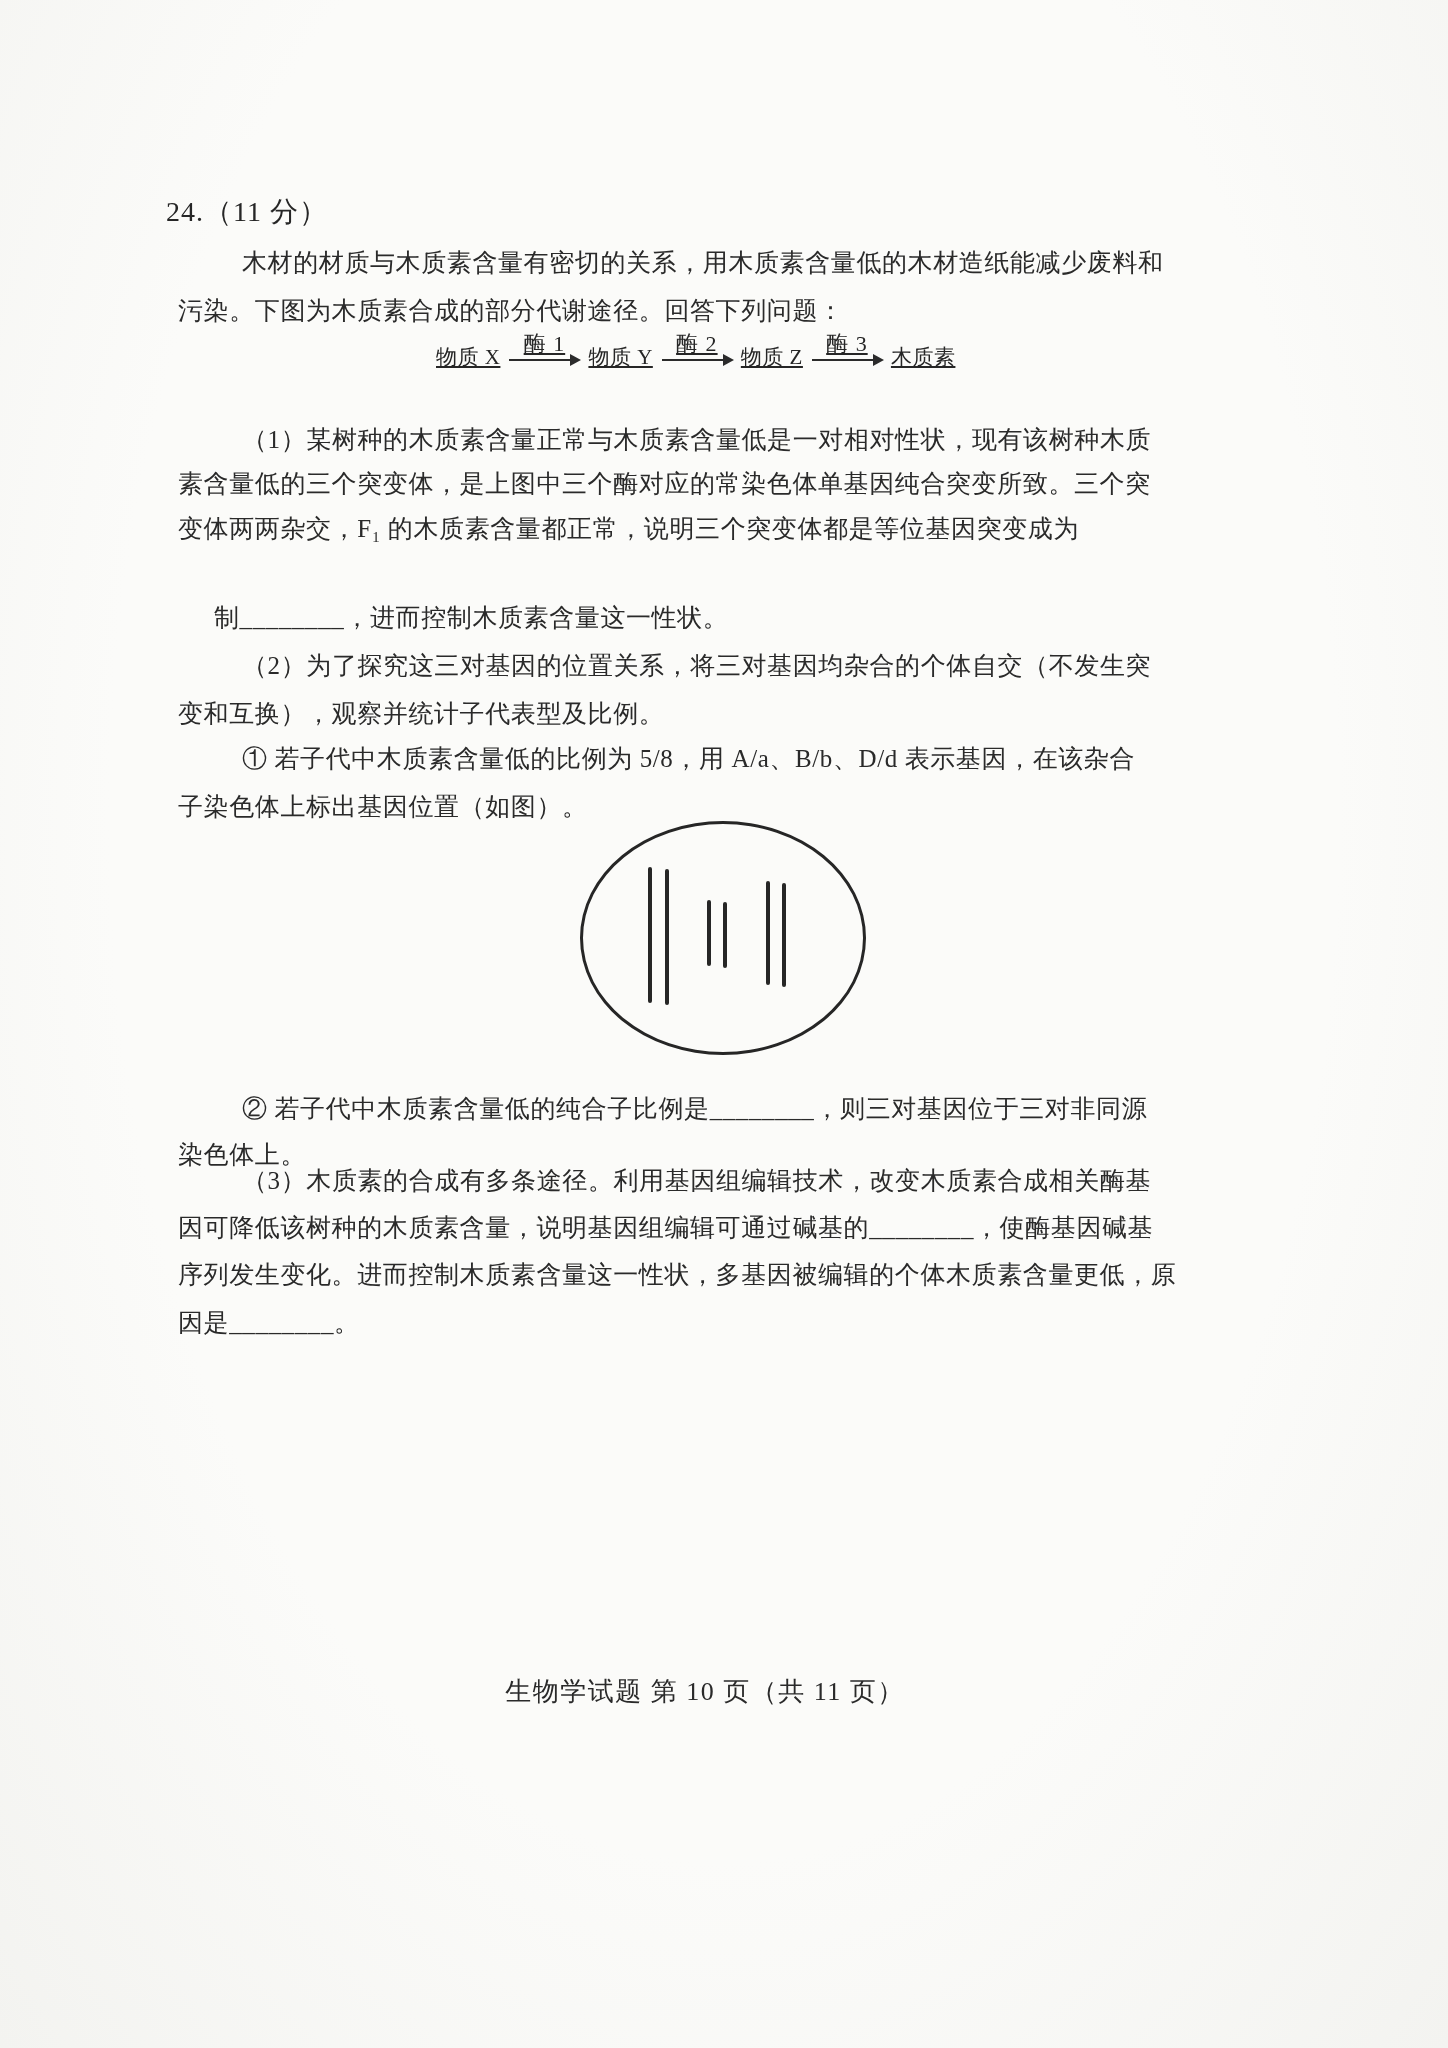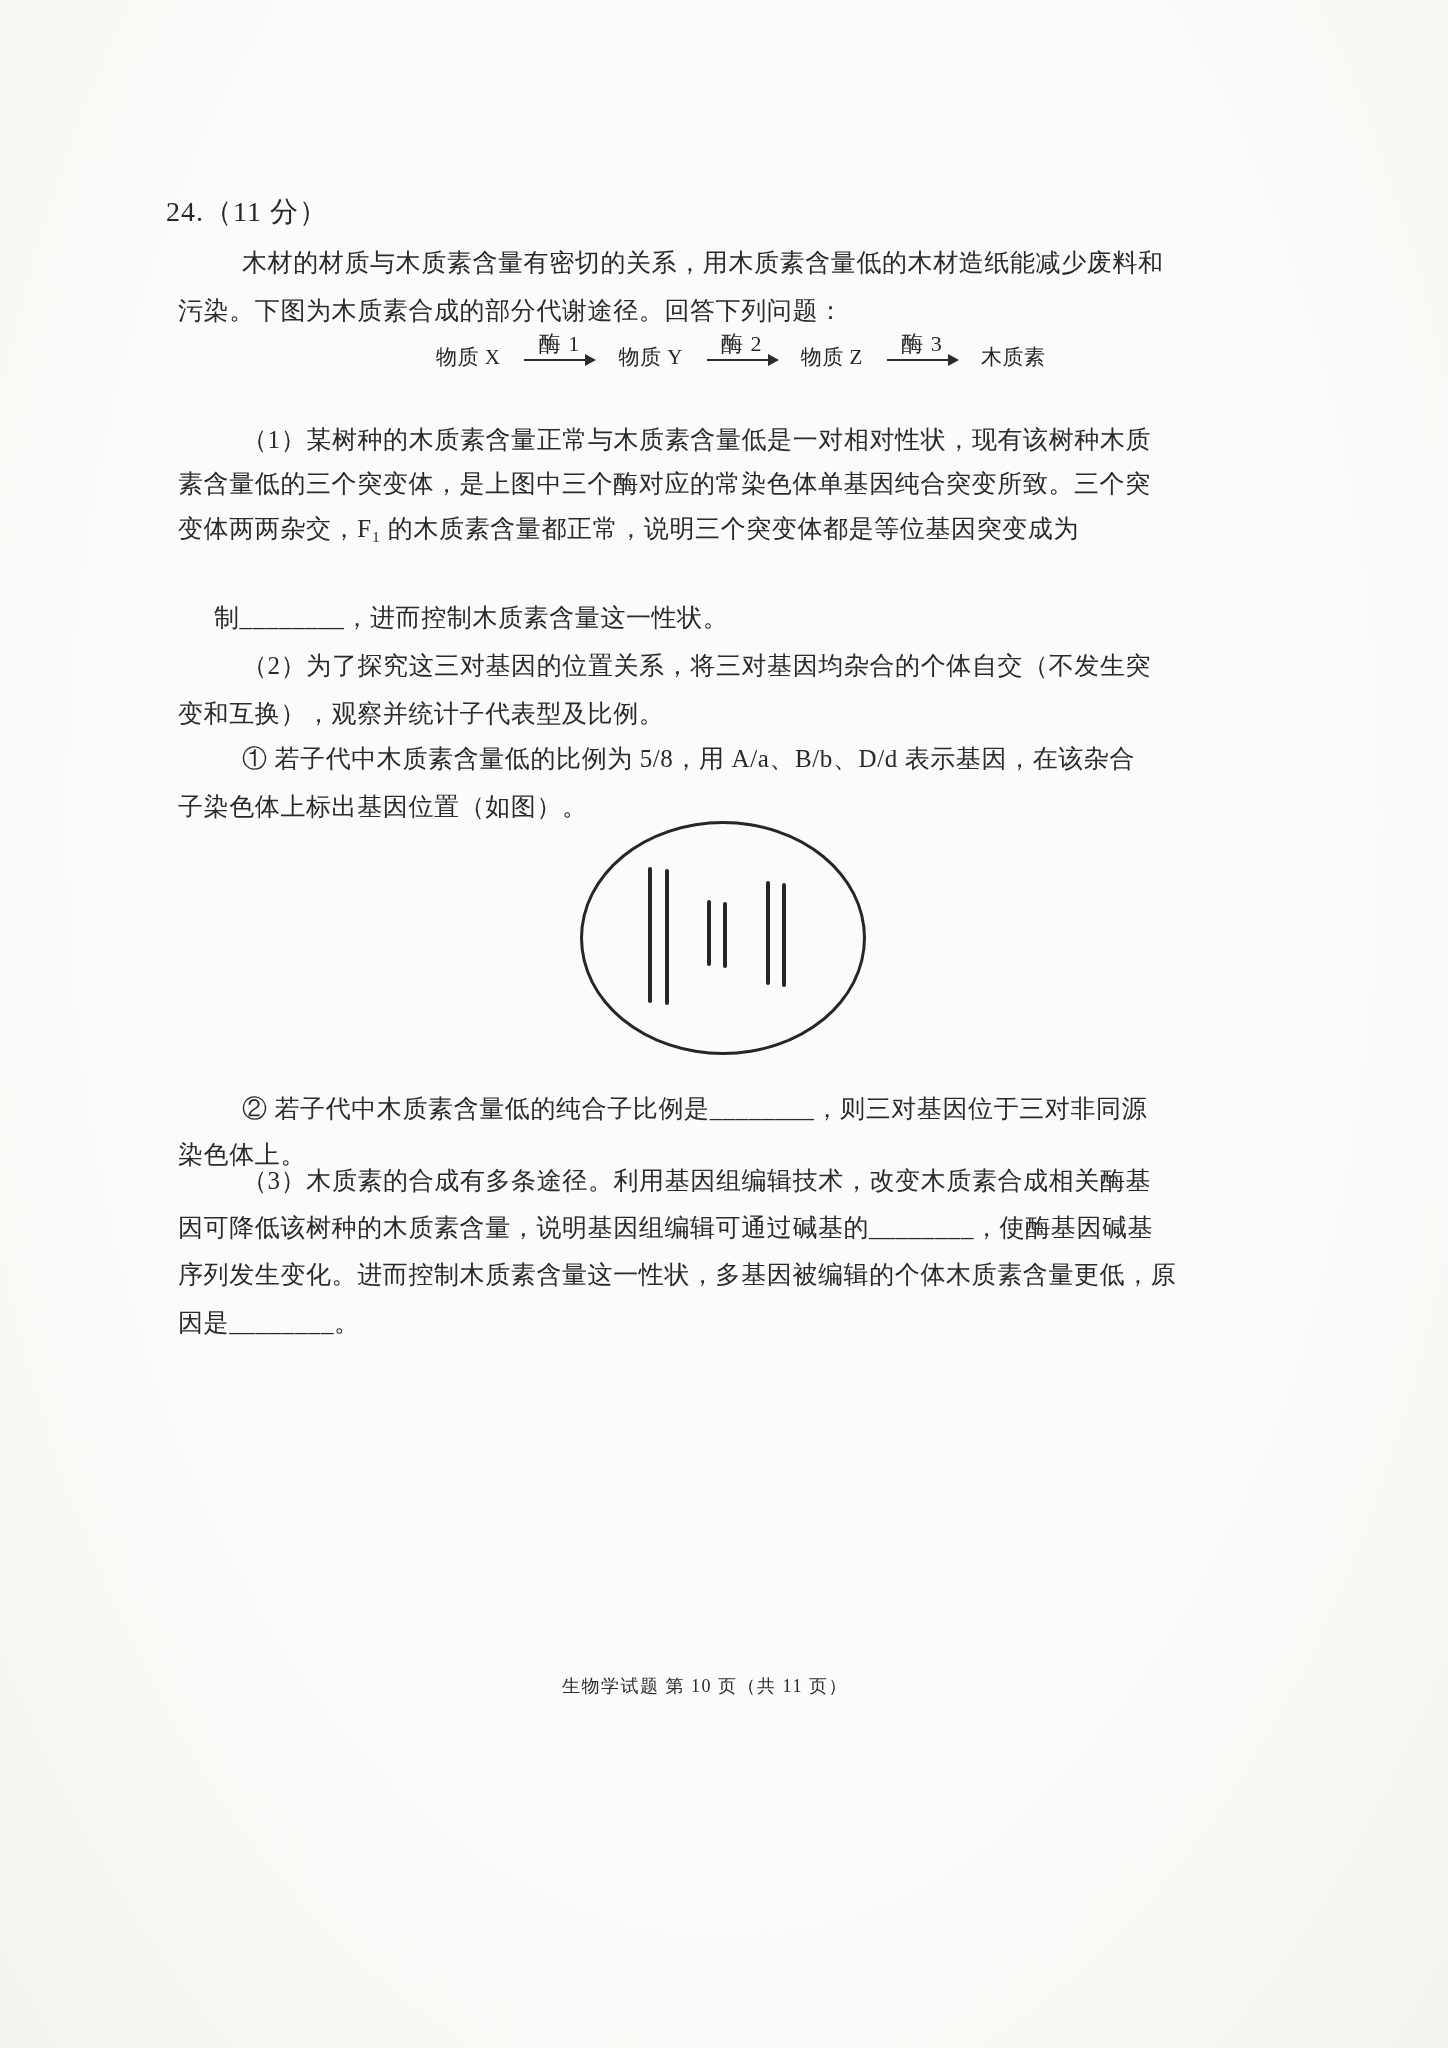--- a/index.html
+++ b/index.html
@@ -27,22 +27,22 @@
     font-family:Liberation Serif, serif;
   }
   .indent { left:242px; }
   .qnum {
     position:absolute; left:166px; top:193px;
     font-size:28px; letter-spacing:1px; color:#262626;
   }
   
   .pathway {
     position:absolute; left:436px; top:332px;
-    display:flex; align-items:flex-end; gap:22px;
-    font-size:21px; color:#262626;
+    display:flex; align-items:flex-end; gap:7px;
+    font-size:21px; color:#262626;text-decoration:underline;
   }
   .pathway .node { line-height:1.25; padding-bottom:1px; letter-spacing:0.5px; }
   .arrowblk { display:flex; flex-direction:column; align-items:center; }
   .arrowblk .lbl { font-size:22px; line-height:1.1; margin-bottom:3px; letter-spacing:1px; }
   .arrowblk .shaft {
     position:relative; width:62px; height:2px;
     background:#2b2b2b; margin-bottom:10px; margin-left:2px; margin-right:10px;
   }
   .arrowblk .shaft::after {
     content:""; position:absolute; right:-10px; top:-5px;
@@ -60,21 +60,21 @@
     position:absolute; width:4px; background:#262626; border-radius:2px;
   }
   .c1a { left:65px;  top:43px; height:136px; }
   .c1b { left:82px;  top:45px; height:136px; }
   .c2a { left:124px; top:76px; height:66px; }
   .c2b { left:140px; top:78px; height:66px; }
   .c3a { left:183px; top:57px; height:104px; }
   .c3b { left:199px; top:59px; height:104px; }
   .footer {
     position:absolute; left:0; top:1674px; width:1410px;
-    text-align:center; font-size:18px; letter-spacing:1.5px; color:#2a2a2a;
+    text-align:center; font-size:26px; letter-spacing:1.5px; color:#2a2a2a;
   }
 </style>
 </head>
 <body>
 
 <div class="page">
 
   <div class="qnum">24.（11 分）</div>
 
   <div class="line indent" style="top:246px;">木材的材质与木质素含量有密切的关系，用木质素含量低的木材造纸能减少废料和</div>

